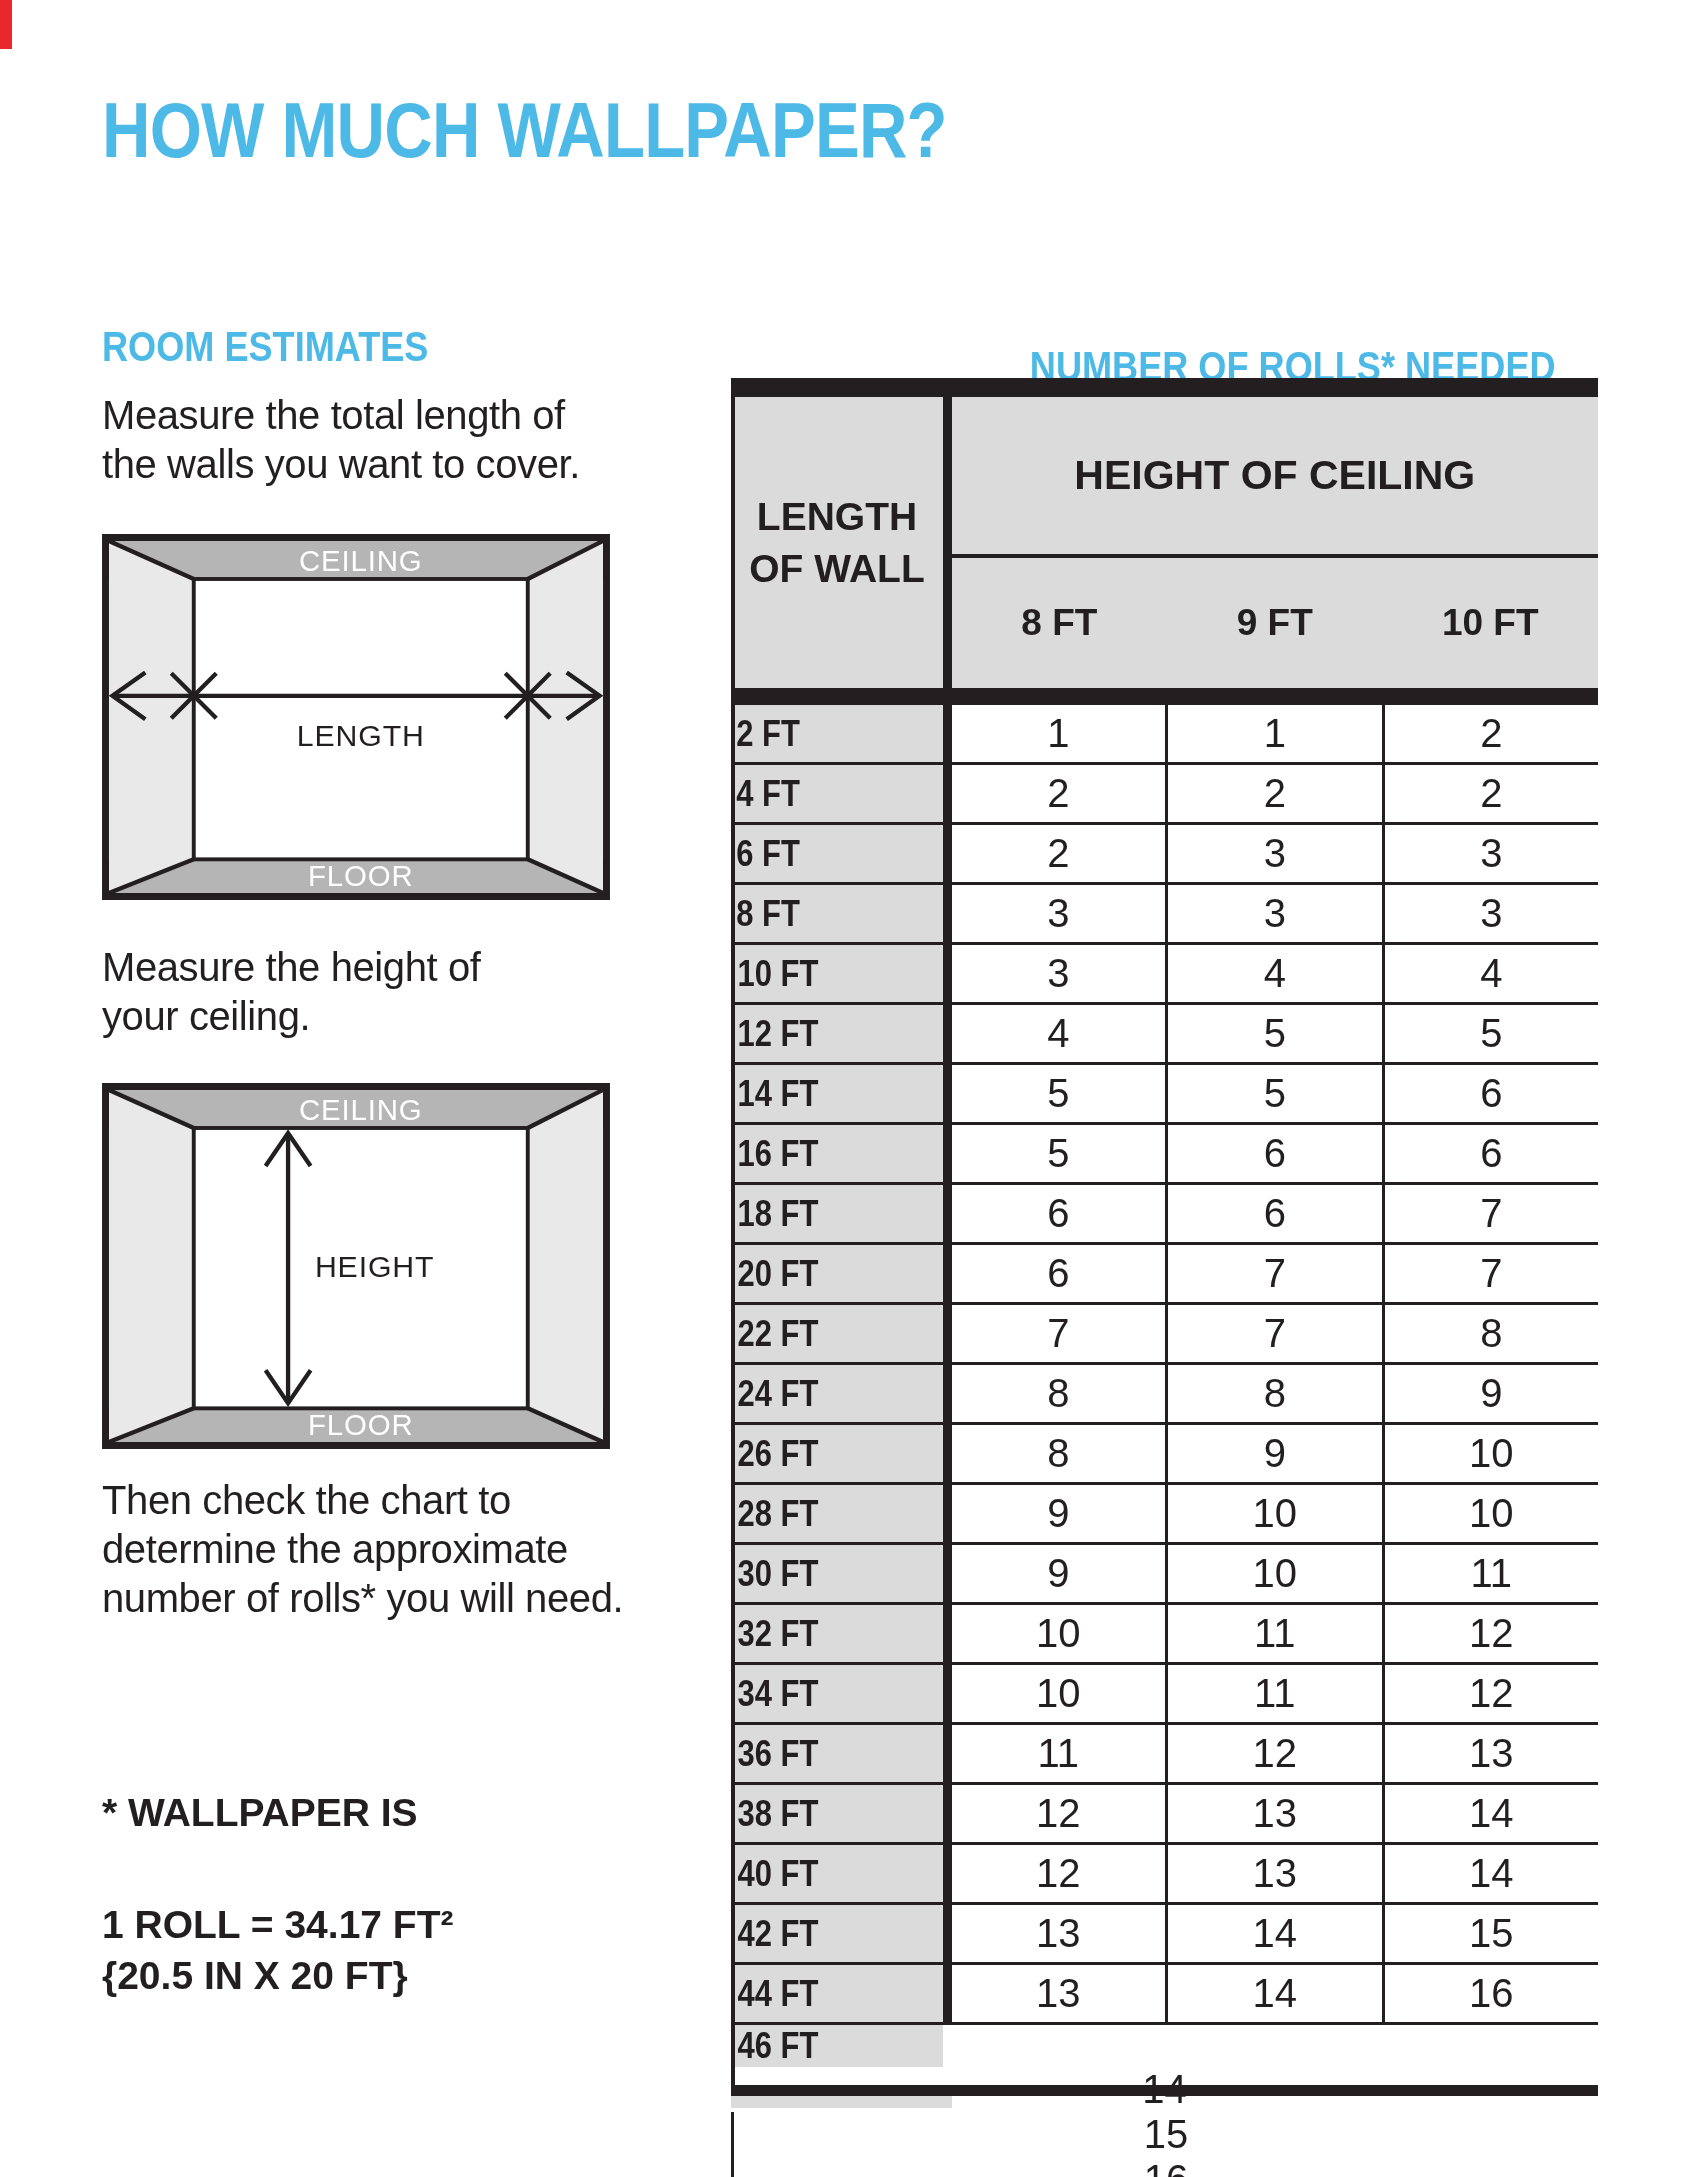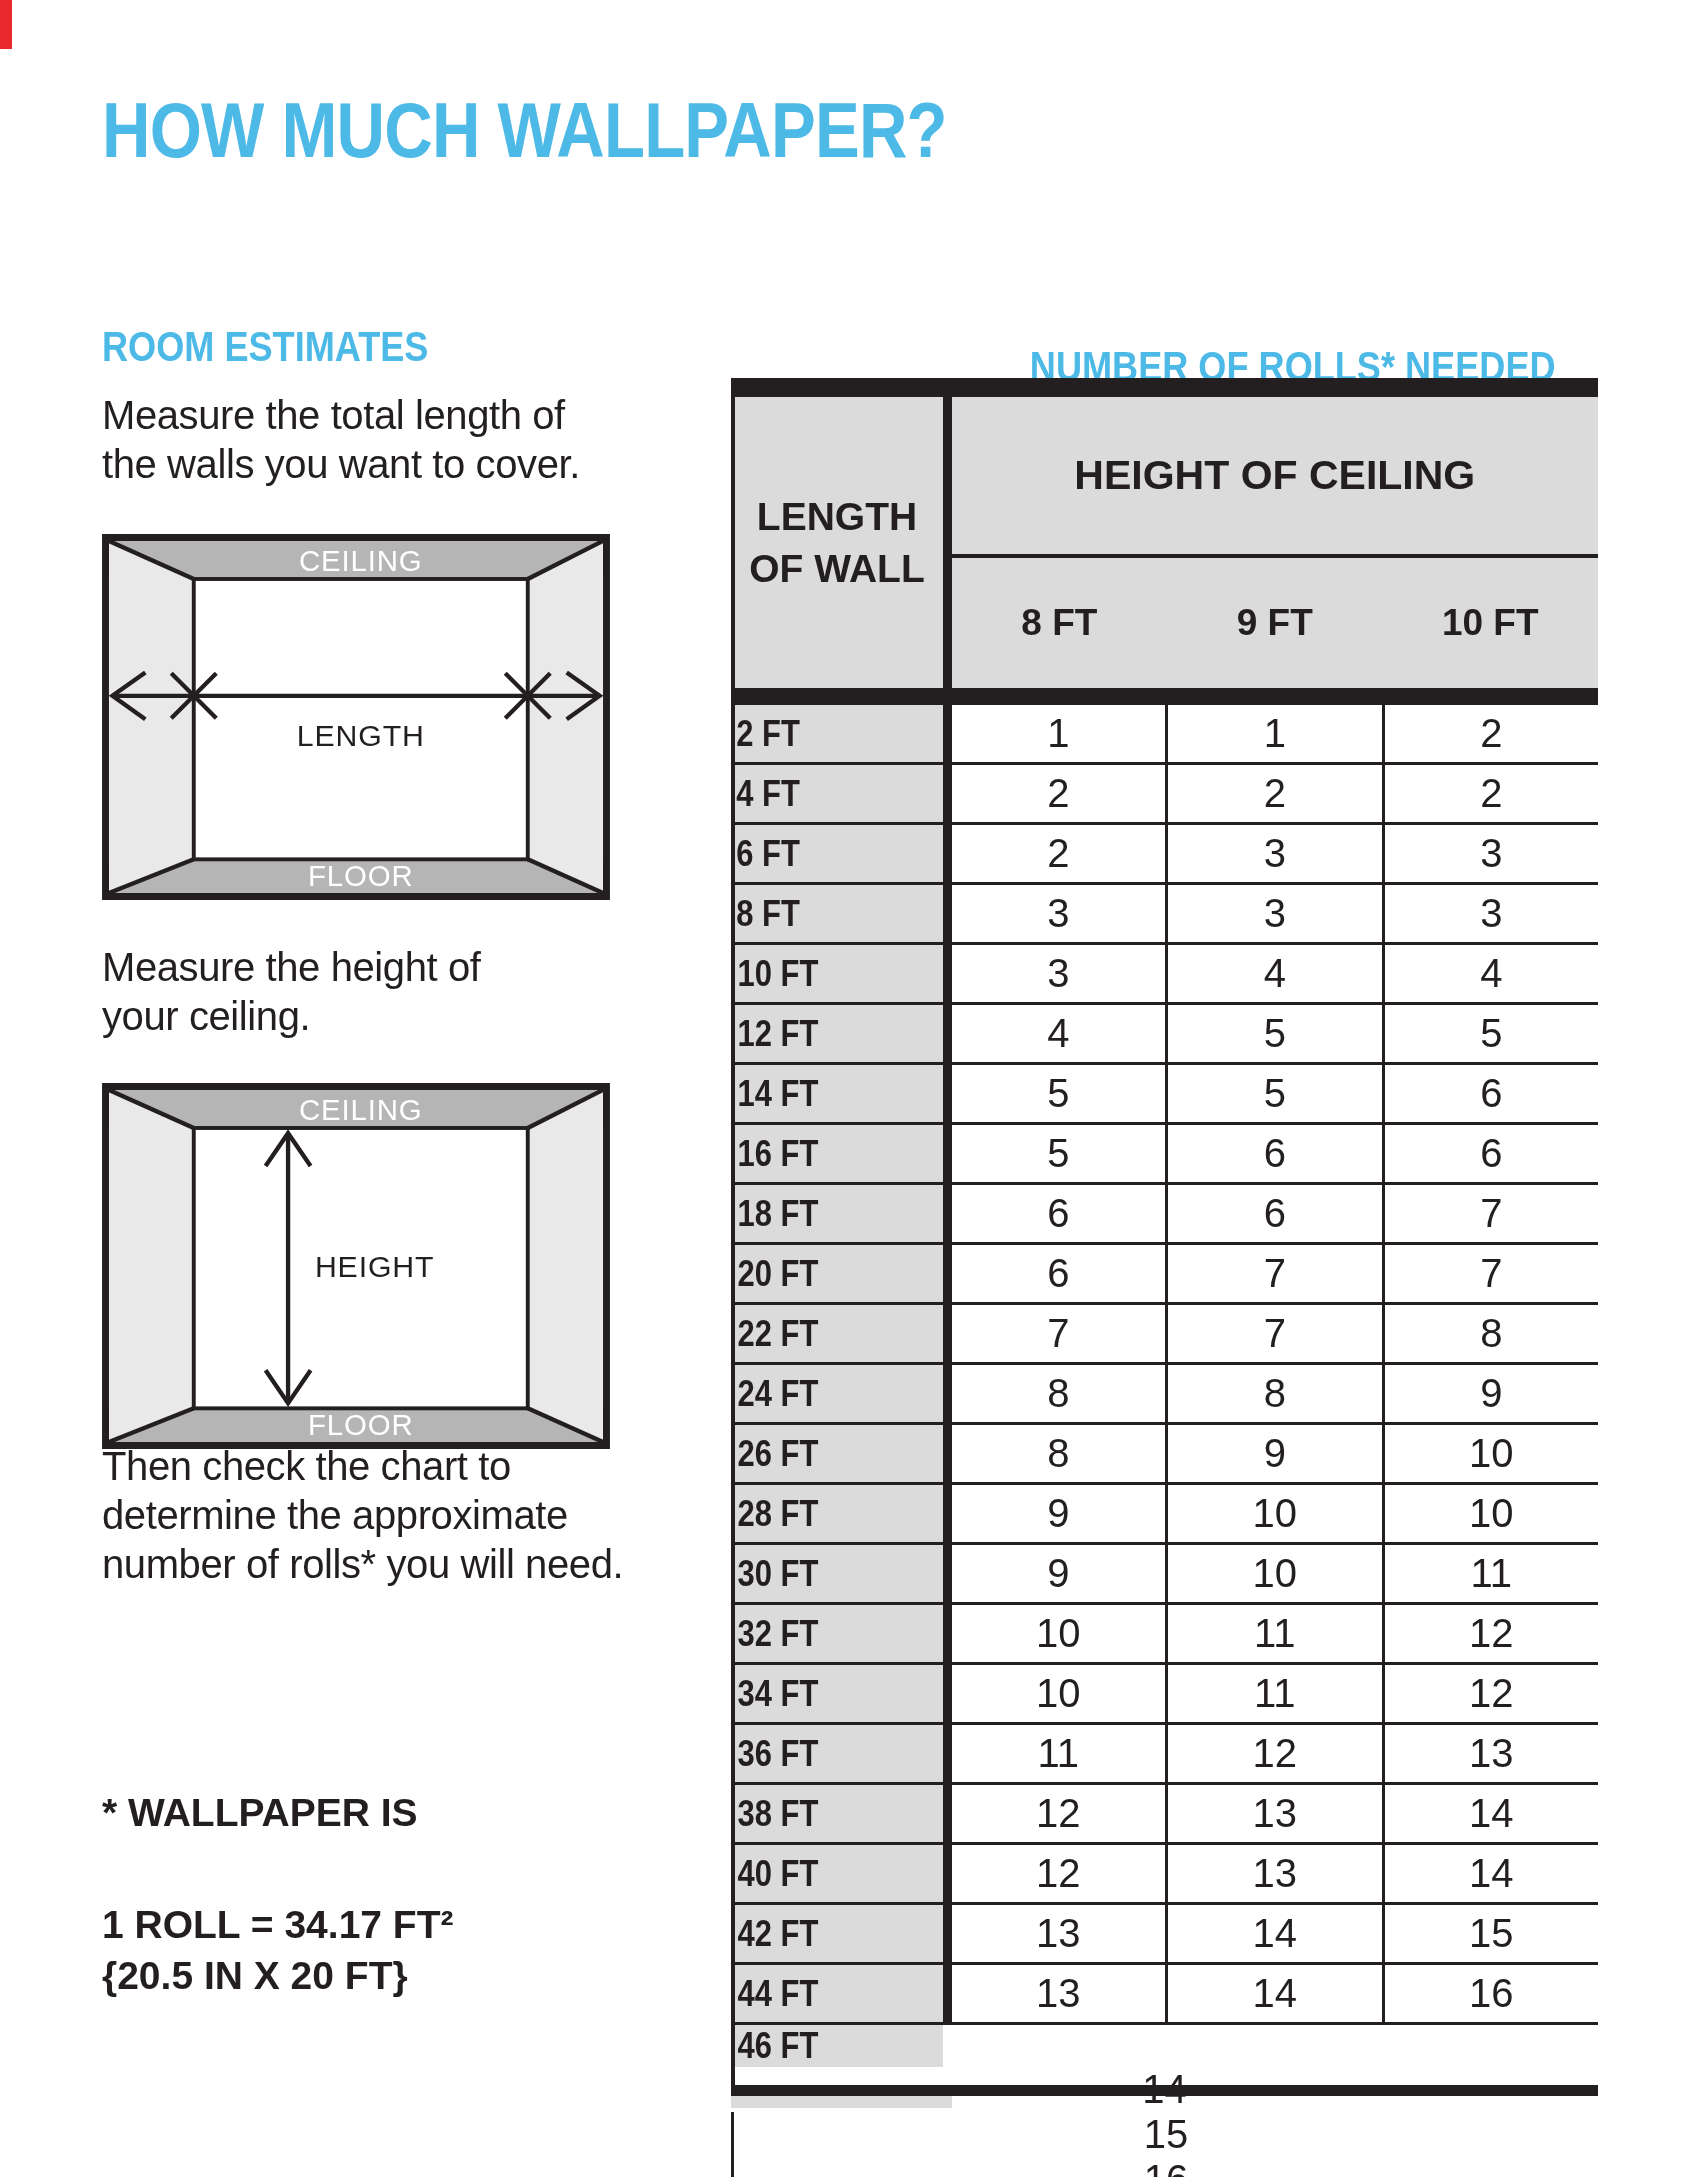--- a/index.html
+++ b/index.html
@@ -14,21 +14,21 @@
 
   .title{position:absolute;left:102px;top:85px;font-size:78px;font-weight:bold;color:#4cb9e7;letter-spacing:-0.9px;}
 
   .h-blue{position:absolute;font-size:42px;font-weight:bold;color:#4cb9e7;}
   .room-estimates{left:102px;top:323px;}
   .rolls-heading{left:731px;top:323px;width:867px;text-align:right;margin-top:20px;}
 
   .para{position:absolute;left:102px;font-size:40px;line-height:49px;white-space:pre-line;letter-spacing:-0.4px;}
   .step1{top:391px;}
   .step2{top:943px;}
-  .step3{top:1442px;}
+  .step3{top:1476px;}
 
   .notes{position:absolute;left:102px;top:1788px;font-size:39px;font-weight:bold;line-height:49px;}
   .notes .indent{padding-left:31px;}
   .rollspec{position:absolute;left:102px;top:1899px;font-size:39px;font-weight:bold;line-height:51px;white-space:pre-line;}
 
   .diagram{position:absolute;left:102px;}
   .diagram1{top:534px;}
   .diagram2{top:1083px;}
   svg text{font-family:"Liberation Sans","DejaVu Sans",sans-serif;}
 

